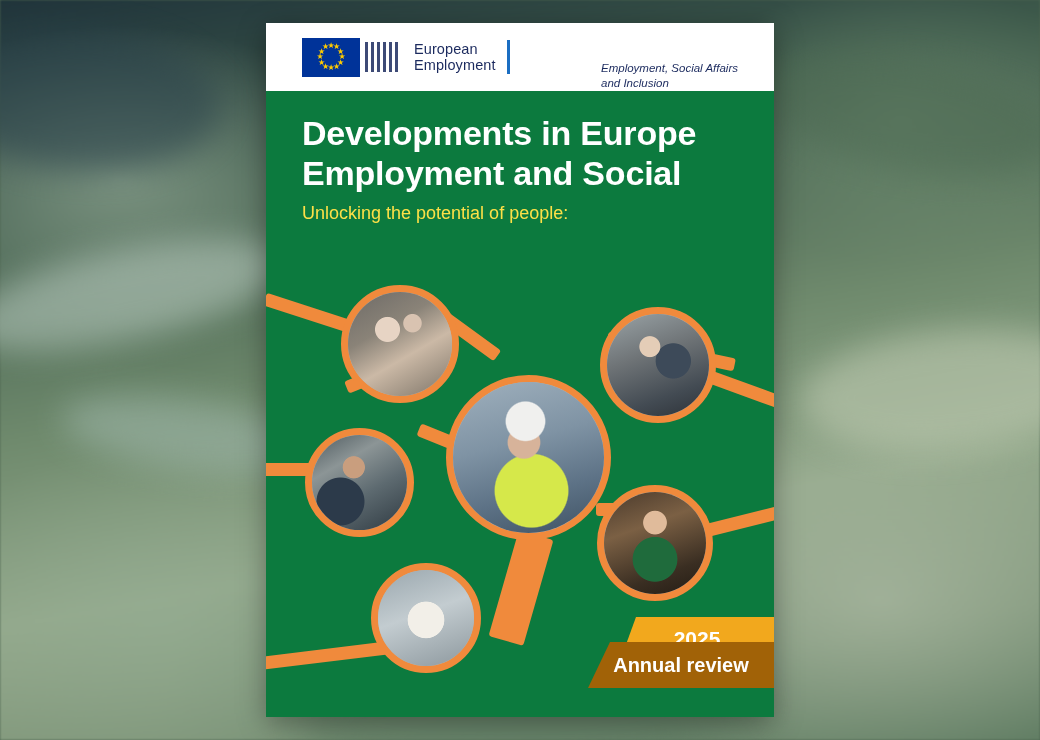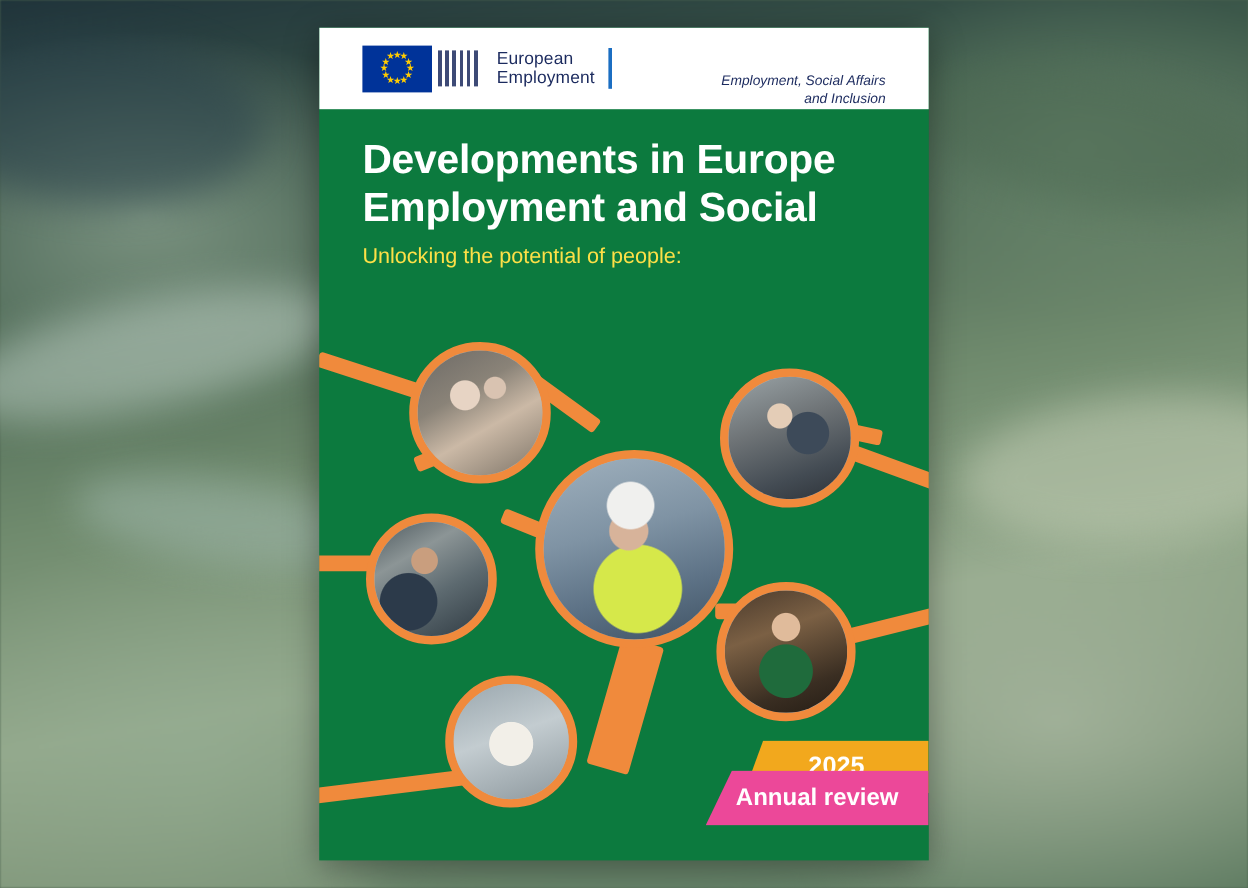--- a/index.html
+++ b/index.html
@@ -95,21 +95,21 @@
     letter-spacing: .1px;
   }
   .ec-rule {
     margin-left: 11px;
     width: 3px; height: 34px;
     background: #1b6ec2;
   }
   .dg-line {
     position: absolute;
     right: 36px; top: 38px;
-    text-align: right;
+    text-align: left;
     color: #1b2a5e;
     font-size: 11.5px;
     font-style: italic;
     line-height: 15px;
   }
 
   
   .title {
     position: absolute;
     left: 36px; top: 90px;
@@ -191,21 +191,21 @@
     color: #ffffff;
     font-size: 21px;
     font-weight: 700;
     display: flex; align-items: center; justify-content: center;
     clip-path: polygon(16px 0, 100% 0, 100% 100%, 0 100%);
   }
   .badge-review {
     position: absolute;
     right: 0; top: 619px;
     width: 186px; height: 46px;
-    background: #ec4899;
+    background: #a16207;
     color: #ffffff;
     font-size: 20px;
     font-weight: 700;
     display: flex; align-items: center; justify-content: center;
     clip-path: polygon(22px 0, 100% 0, 100% 100%, 0 100%);
   }
 </style>
 </head>
 <body>
 

